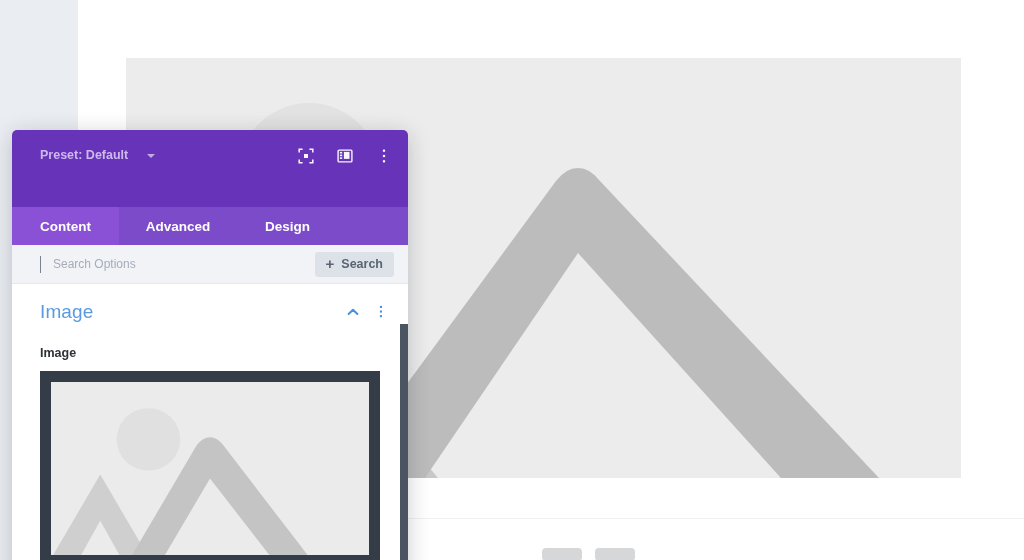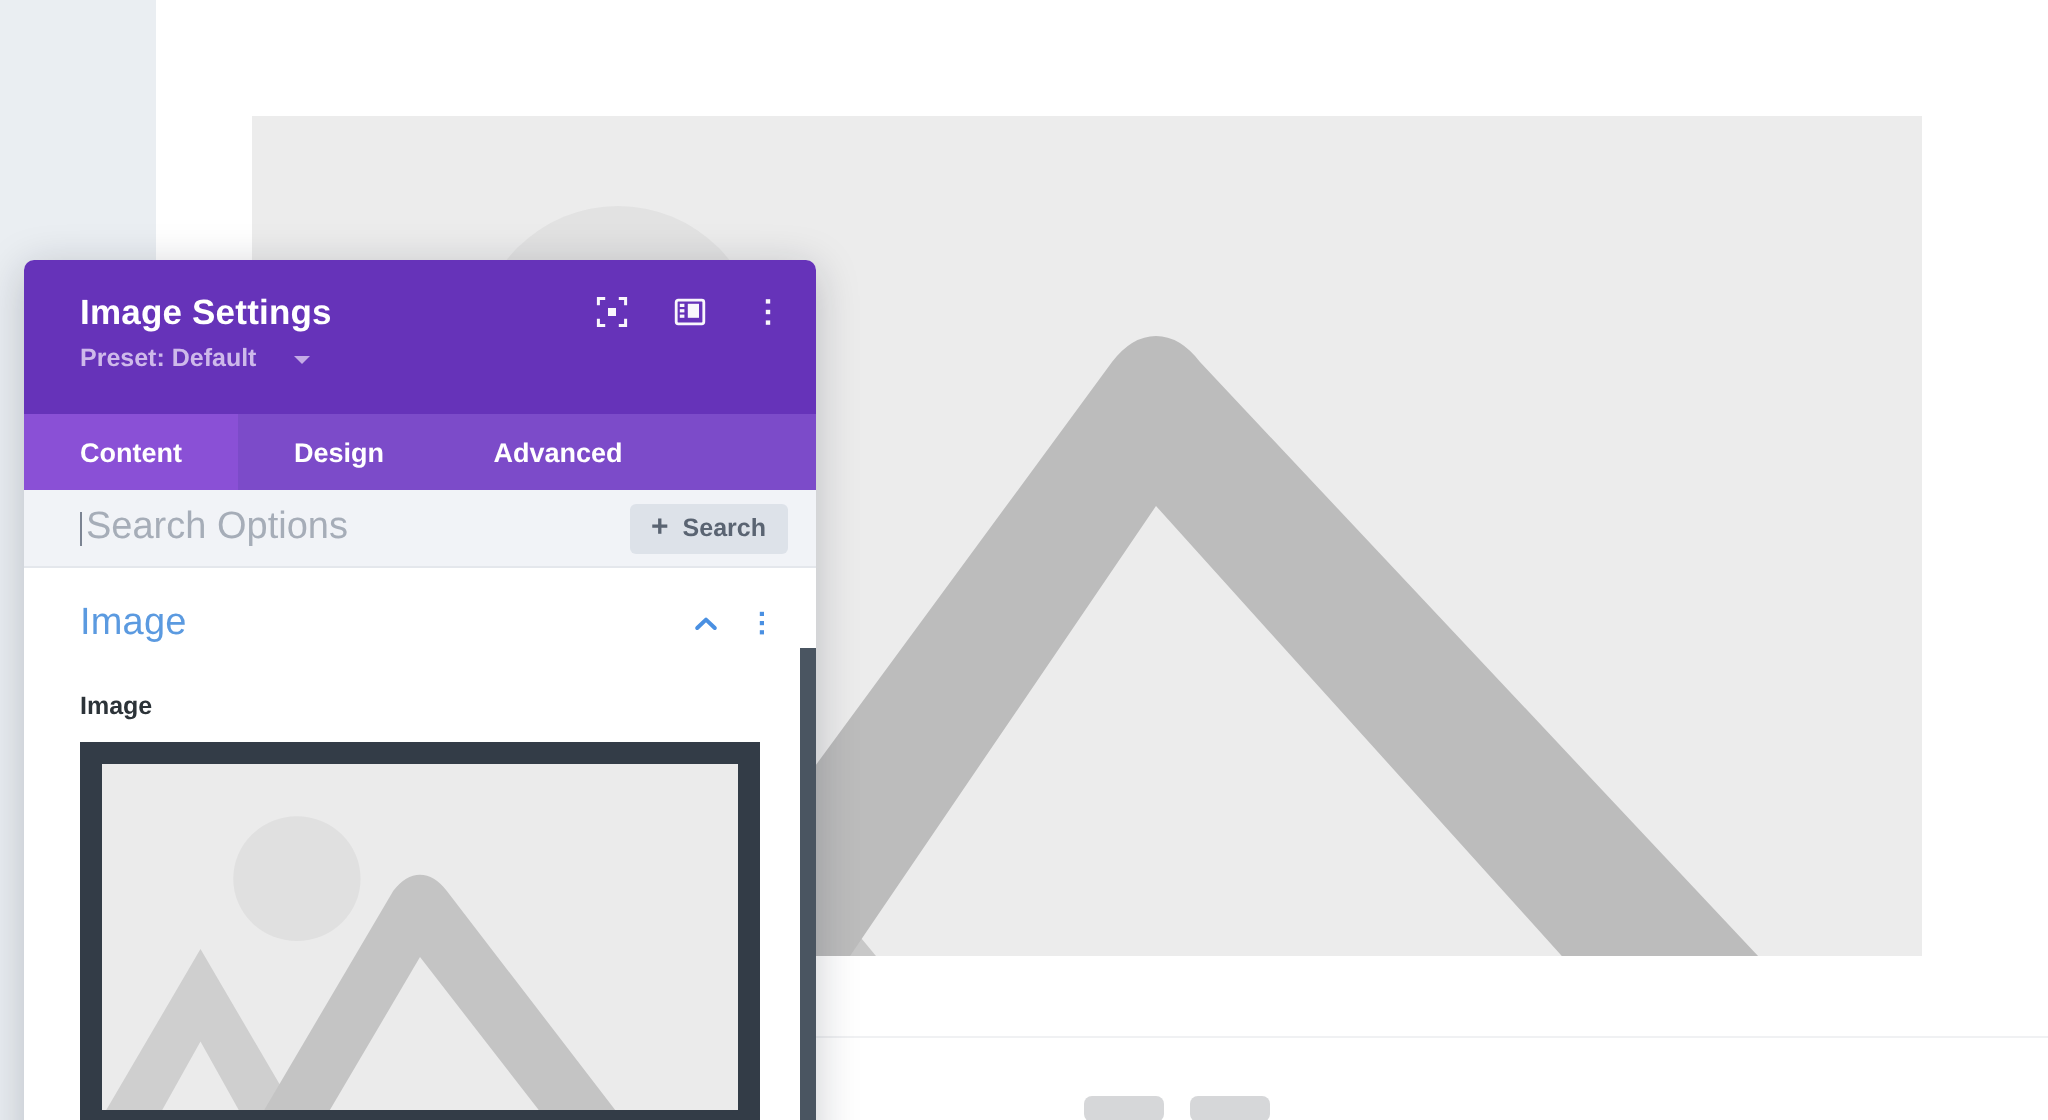--- a/index.html
+++ b/index.html
@@ -84,21 +84,21 @@
     position:relative;height:39px;background:#f1f3f7;
     border-bottom:1px solid #e4e7ec;
     display:flex;align-items:center;padding:0 14px 0 28px;box-sizing:border-box;
   }
   .search-wrap{flex:1;display:flex;align-items:center;position:relative;height:100%;}
   .caret-bar{
     position:absolute;left:0;top:11px;width:1px;height:17px;background:#7b8392;
   }
   .search-input{
     border:0;background:transparent;outline:none;width:100%;
-    font-family:inherit;font-size:19px;color:#3d4652;padding:0 0 0 3px;
+    font-family:inherit;font-size:12px;color:#3d4652;padding:0 0 0 13px;
   }
   .search-input::placeholder{color:#a6adb8;opacity:1;}
   .filter-btn{
     display:flex;align-items:center;gap:7px;background:#dde2e9;border:0;
     border-radius:3px;height:25px;padding:0 11px;cursor:pointer;
     font-family:inherit;font-size:12.5px;font-weight:700;color:#5a6472;
     white-space:nowrap;
   }
   .plus-glyph{font-size:15px;font-weight:700;line-height:1;position:relative;top:-.5px;}
 
@@ -147,21 +147,20 @@
     </svg>
   </div>
 
   <div class="btn-ghost one"></div>
   <div class="btn-ghost two"></div>
 </div>
 
 <div id="settings-modal">
 
   <div class="modal-header">
-    <div class="modal-title">Image Settings</div>
     <div class="modal-preset">
       <span>Preset: Default</span>
       <span class="caret-down"></span>
     </div>
 
     <div class="header-actions">
 
       <span>
         <svg class="hicon" viewBox="0 0 16 16" fill="none" stroke="#ffffff" stroke-width="1.5">
           <path d="M1.2 4.6V1.2H4.6"></path>
@@ -187,22 +186,22 @@
           <rect x="6.9" y="1.6" width="2.2" height="2.2"></rect>
           <rect x="6.9" y="6.9" width="2.2" height="2.2"></rect>
           <rect x="6.9" y="12.2" width="2.2" height="2.2"></rect>
         </svg>
       </span>
     </div>
   </div>
 
   <div class="modal-tabs">
     <div class="tab t-content">Content</div>
+    <div class="tab t-advanced">Advanced</div>
     <div class="tab t-design">Design</div>
-    <div class="tab t-advanced">Advanced</div>
   </div>
 
   <div class="search-row">
     <div class="search-wrap">
       <span class="caret-bar"></span>
       <input class="search-input" type="text" placeholder="Search Options" style="">
     </div>
     <button class="filter-btn">
       <span class="plus-glyph">+</span>
       <span>Search</span>

